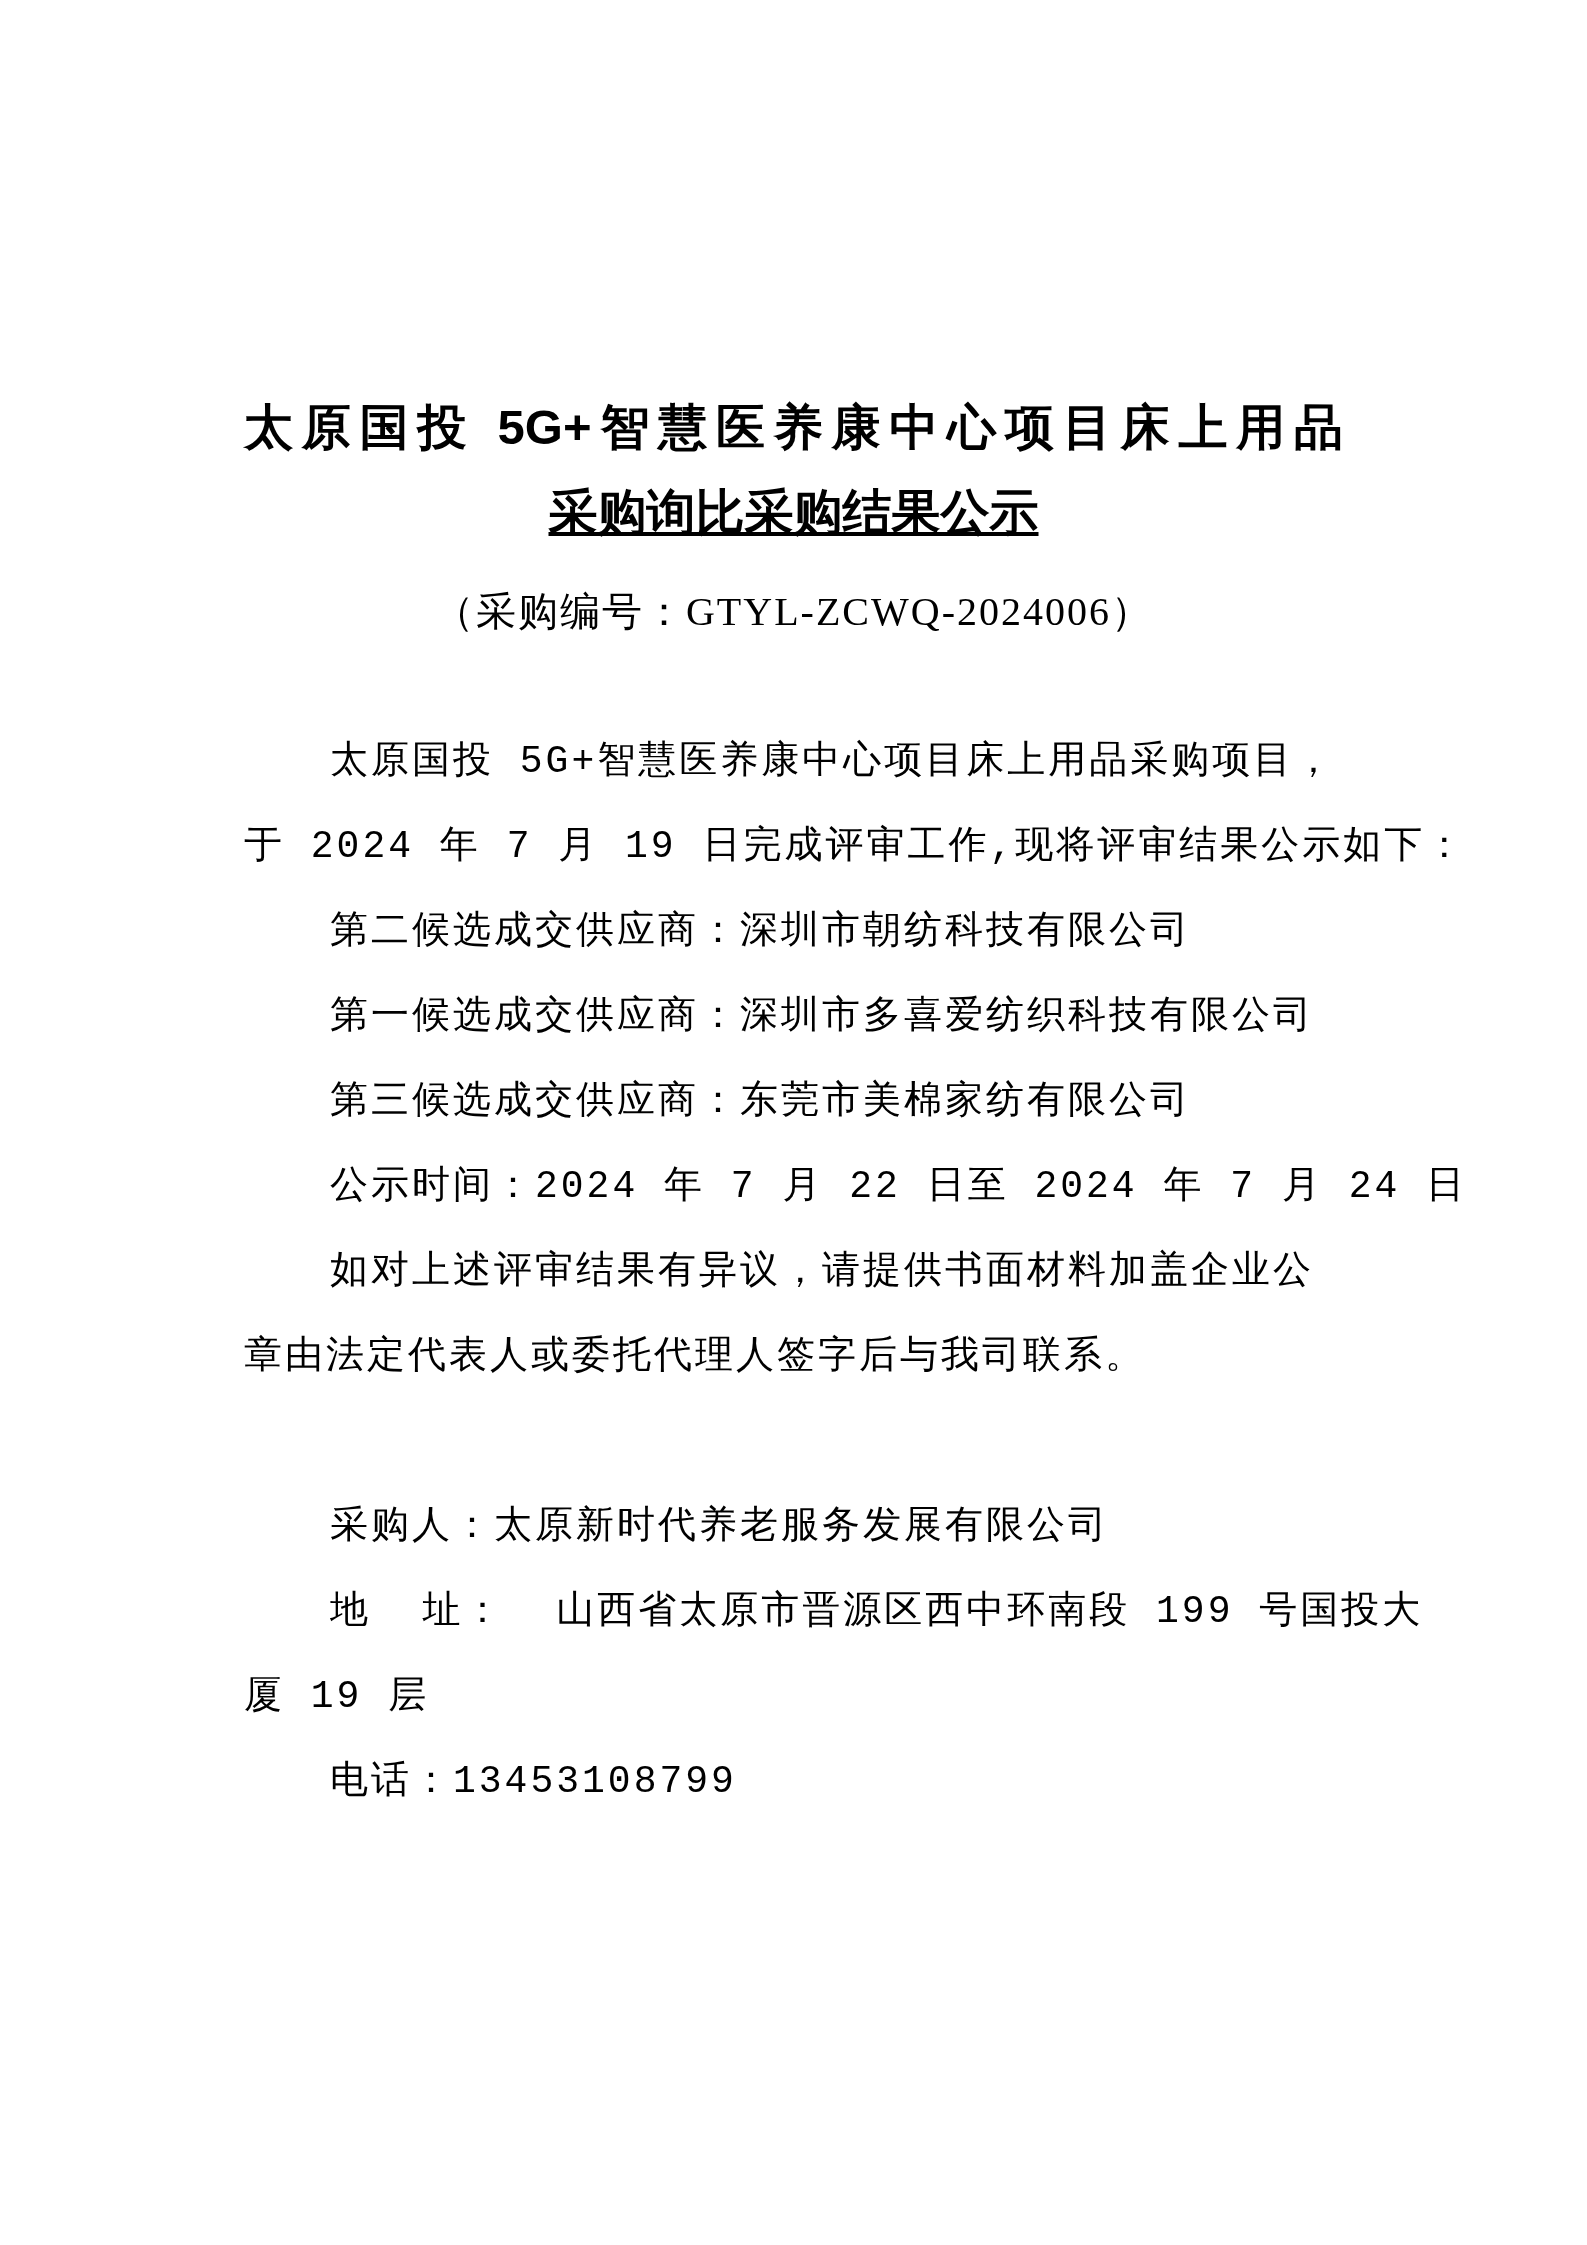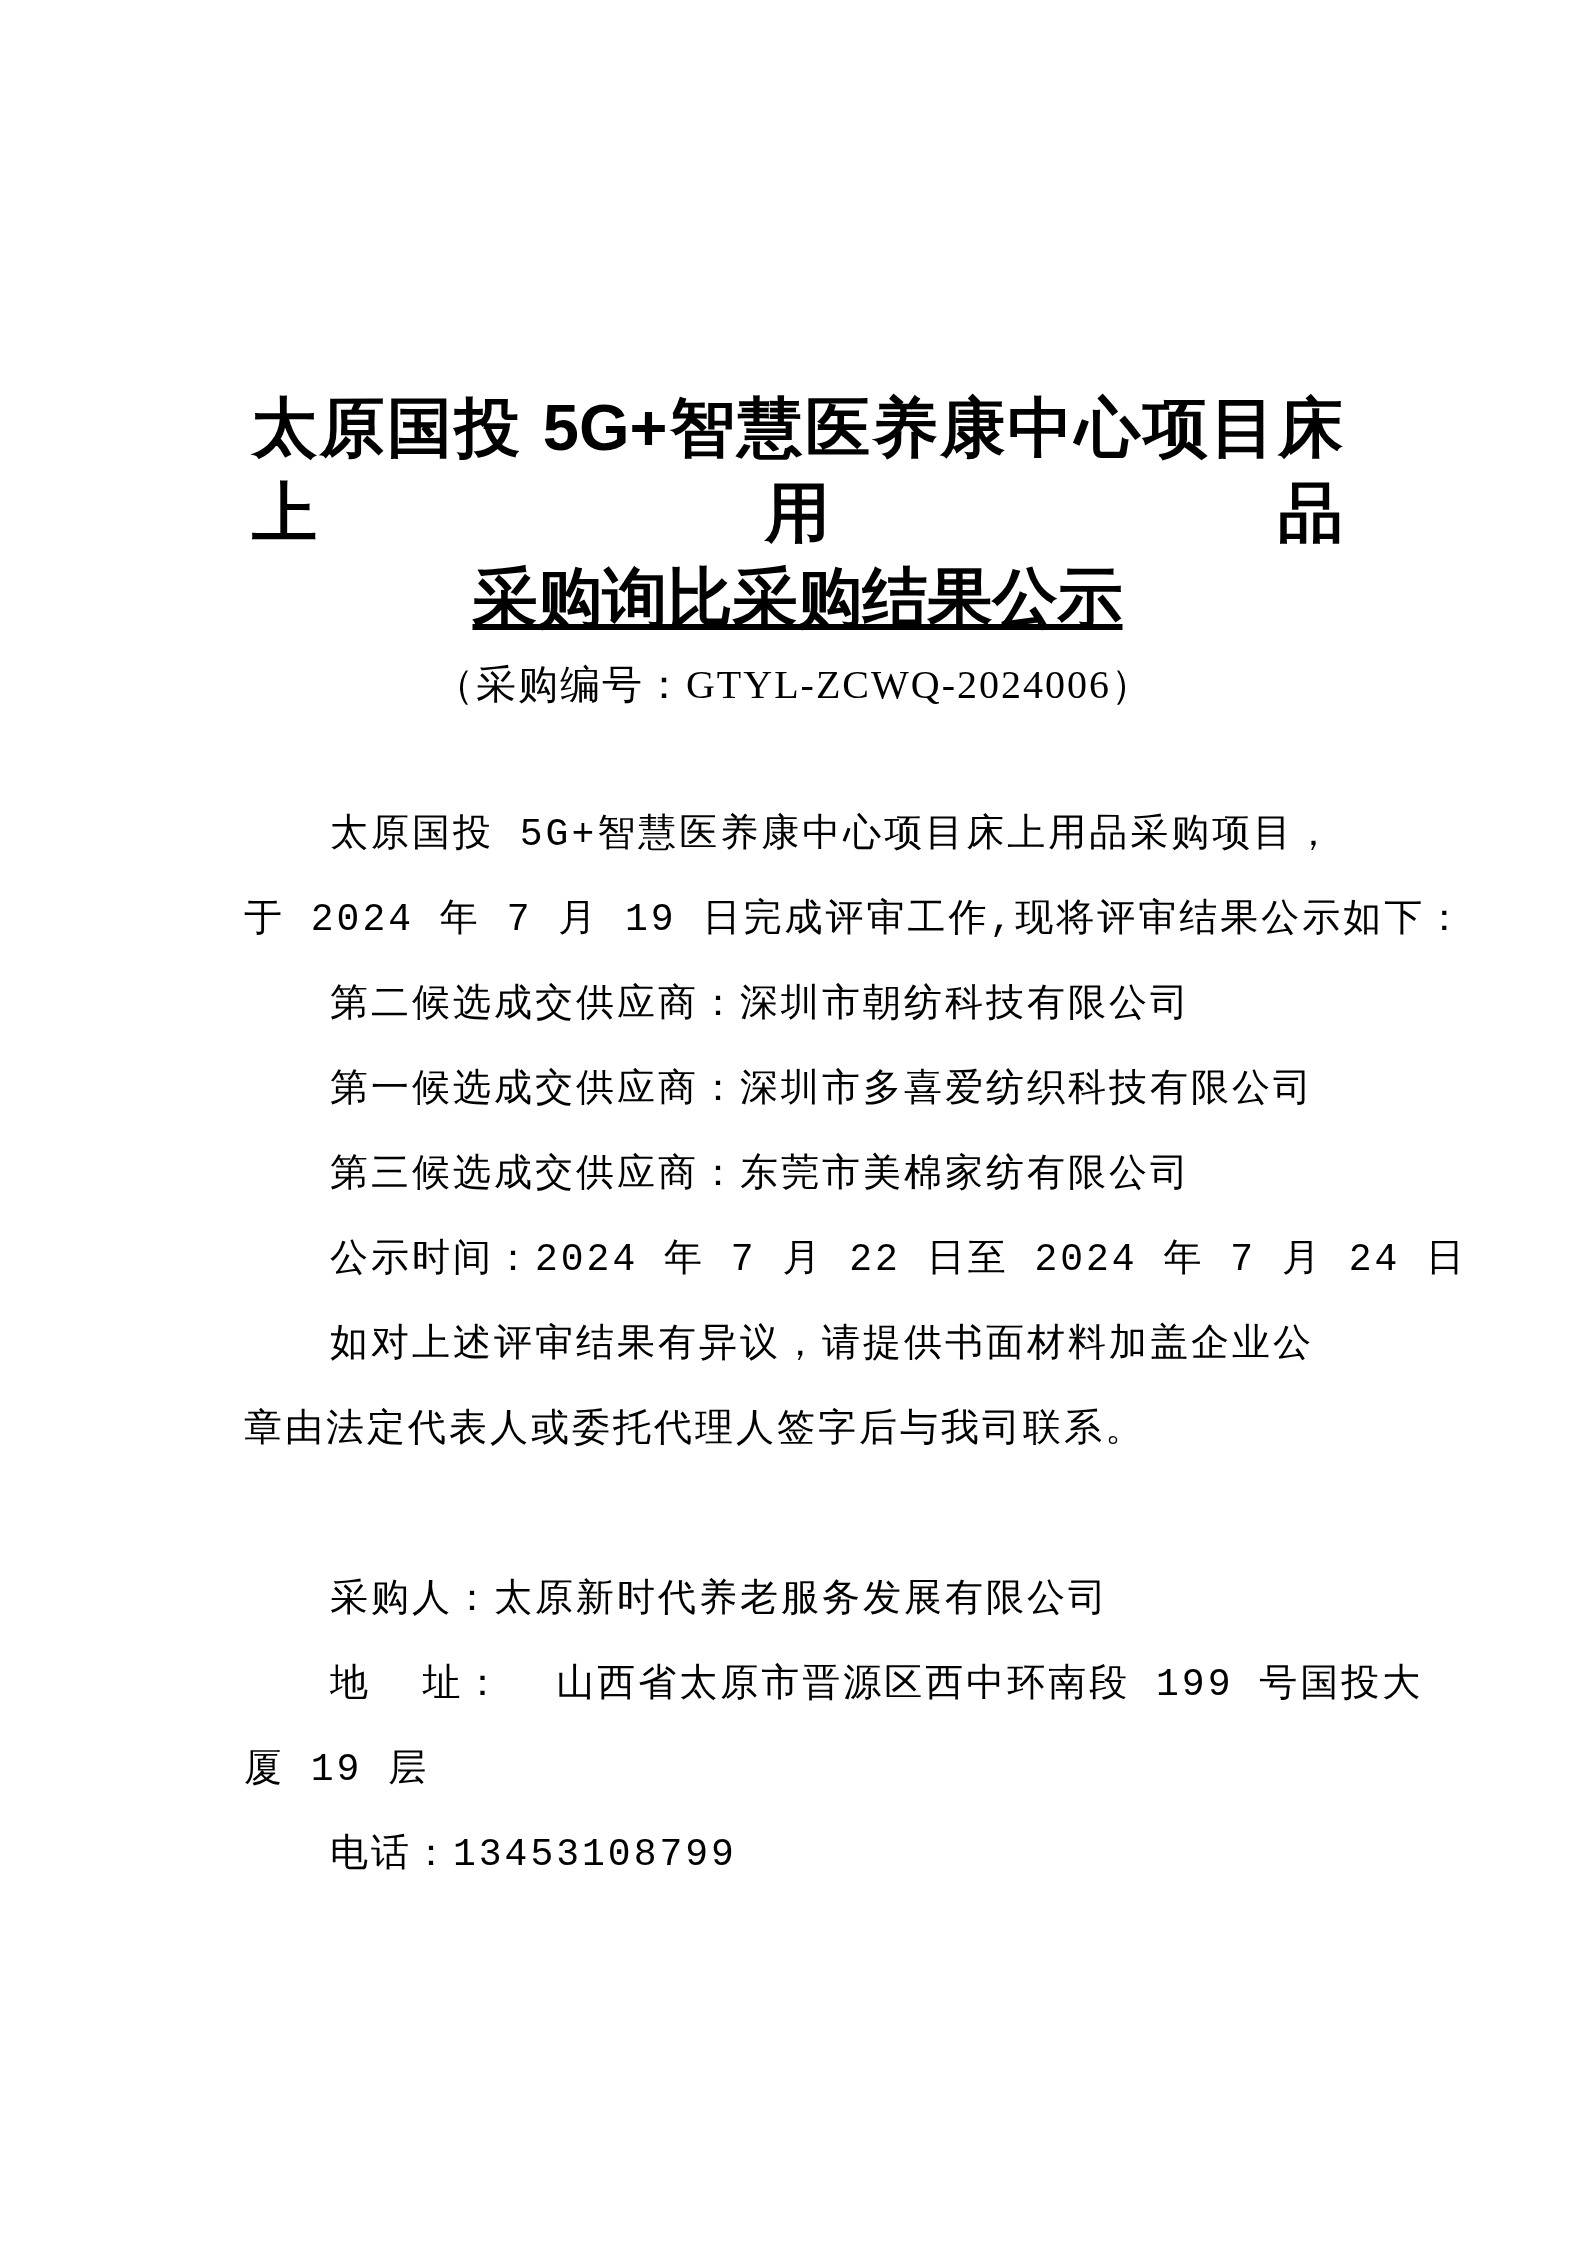--- a/index.html
+++ b/index.html
@@ -18,40 +18,40 @@
     width: 1587px;
     height: 2245px;
     background: #ffffff;
     font-family: "Liberation Serif", "DejaVu Serif", serif;
   }
   .content {
     margin: 0 244px;
     width: 1099px;
   }
   .title {
-    margin: 385px 0 0 8px;
+    margin: 385px 0 0 0;
     padding: 0;
     font-family: "Liberation Sans", "DejaVu Sans", sans-serif;
     font-weight: 700;
-    font-size: 65px;
+    font-size: 49px;
     line-height: 85px;
     color: #000000;
   }
   .title-l1 {
     display: block;
     text-align: justify;
     text-align-last: justify;
   }
   .title-l2 {
     display: block;
     text-align: center;
     text-decoration: underline;
   }
   .subtitle {
-    margin-top: 16px;
+    margin-top: 28px;
     font-size: 40px;
     line-height: 58px;
     text-align: center;
     letter-spacing: 2px;
   }
   .text-block {
     font-size: 38px;
     line-height: 85px;
     letter-spacing: 3px;
   }

